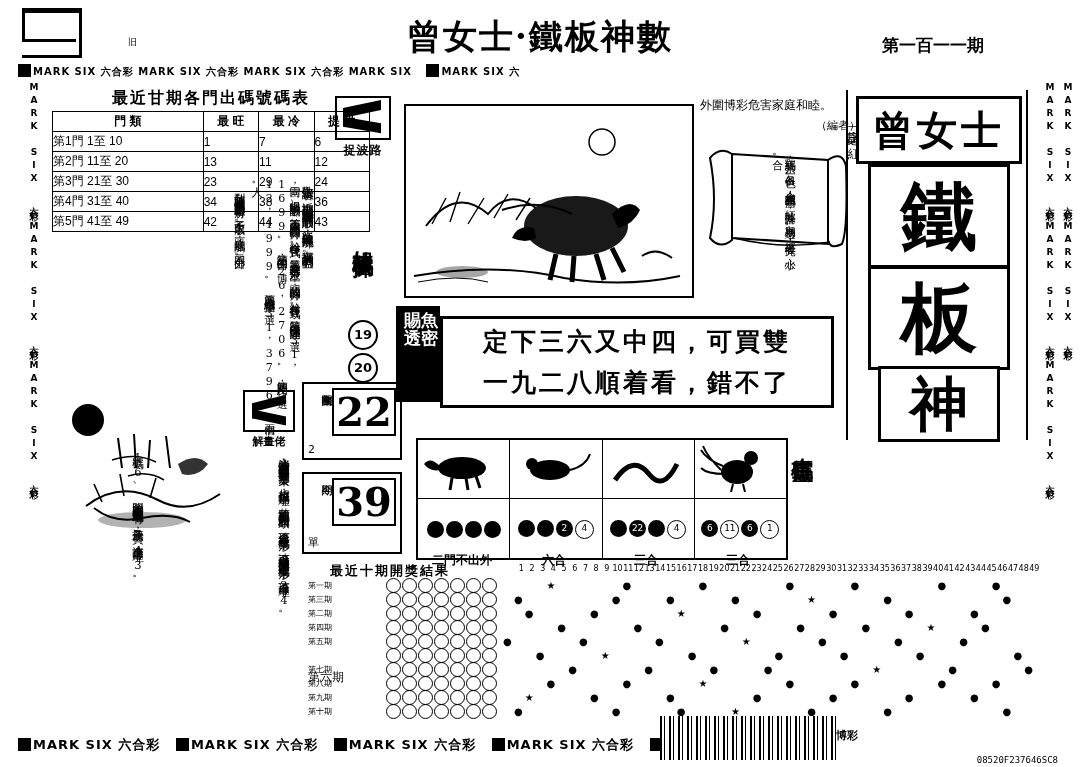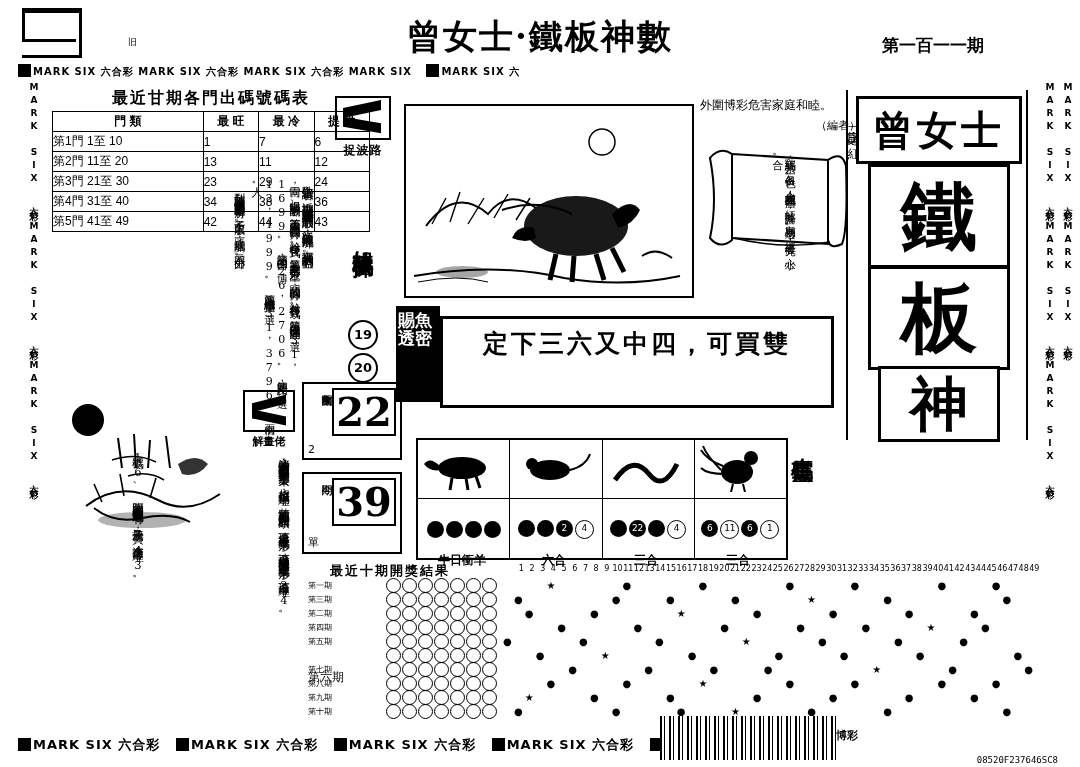--- a/index.html
+++ b/index.html
@@ -69,21 +69,21 @@
   #brandC{top:176px;left:20px;width:136px;height:98px;font-size:76px;line-height:98px;border:none;}
   #brandD{top:276px;left:30px;width:116px;height:70px;font-size:58px;line-height:70px;border:none;}
 
   
   #couplet{top:316px;left:440px;width:388px;height:86px;border:3px solid #000;}
   #couplet div{font-family:"DejaVu Serif",serif;font-weight:bold;font-size:25px;letter-spacing:3px;text-align:center;}
   #couplet div:first-child{margin-top:6px;}
   #couplet div:last-child{margin-top:8px;}
 
   
-  #seal{top:306px;left:396px;width:44px;height:96px;border:2px solid #000;background:#000;color:#fff;font-family:"DejaVu Serif",serif;font-size:17px;font-weight:bold;text-align:left;line-height:1.05;padding-top:4px;box-sizing:border-box;}
+  #seal{top:306px;left:396px;width:44px;height:96px;border:2px solid #000;background:#000;color:#fff;font-family:"DejaVu Serif",serif;font-size:17px;font-weight:bold;text-align:right;line-height:1.05;padding-top:4px;box-sizing:border-box;}
 
   
   #solver{top:390px;left:238px;width:62px;text-align:center;}
   #solver .mark{width:48px;height:38px;border:2px solid #000;margin:0 auto;position:relative;}
   #solver .mark:before{content:"";position:absolute;left:7px;top:7px;width:34px;height:9px;background:#000;transform:skewY(-14deg);}
   #solver .mark:after{content:"";position:absolute;left:7px;top:21px;width:34px;height:9px;background:#000;transform:skewY(12deg);}
   #solver .cap{font-size:11px;font-weight:bold;margin-top:2px;}
 
   #numbox1{top:382px;left:302px;width:96px;height:74px;border:2px solid #000;}
   #numbox2{top:472px;left:302px;width:96px;height:78px;border:2px solid #000;}
@@ -239,20 +239,21 @@
   <div class="abs" id="brand">
     <div class="bx" id="brandA">曾女士</div>
     <div class="bx" id="brandB">鐵</div>
     <div class="bx" id="brandC">板</div>
     <div class="bx" id="brandD">神</div>
   </div>
 
   <div class="abs" id="seal">賜魚透密</div>
   <div class="abs" id="couplet">
     <div>定下三六又中四，可買雙</div>
+    <div>一九二八順着看，錯不了</div>
   </div>
 
   <div class="abs" id="solver">
     <div class="mark"></div>
     <div class="cap">解畫佬</div>
   </div>
 
   <div class="abs" id="numbox1">
     <span class="numlab">今年間出次數</span>
     <span class="numbig">22</span>
@@ -340,21 +341,21 @@
         <div class="balls">
           <span class="ball">6</span>
           <span class="ball lite">11</span>
           <span class="ball">6</span>
           <span class="ball lite">1</span>
         </div>
       </div>
     </div>
   </div>
   <div class="abs" id="zodiac-labels">
-    <div>牛日衝羊</div>
+    <div>二門不出外</div>
     <div>六合</div>
     <div>三合</div>
     <div>三合</div>
   </div>
   <div class="abs vcol" id="shengxiao">生肖靈碼</div>
 
   <div class="abs" id="chart-title">最近十期開獎結果</div>
   <div class="abs" id="colhead">
       <span>1</span>
       <span>2</span>

